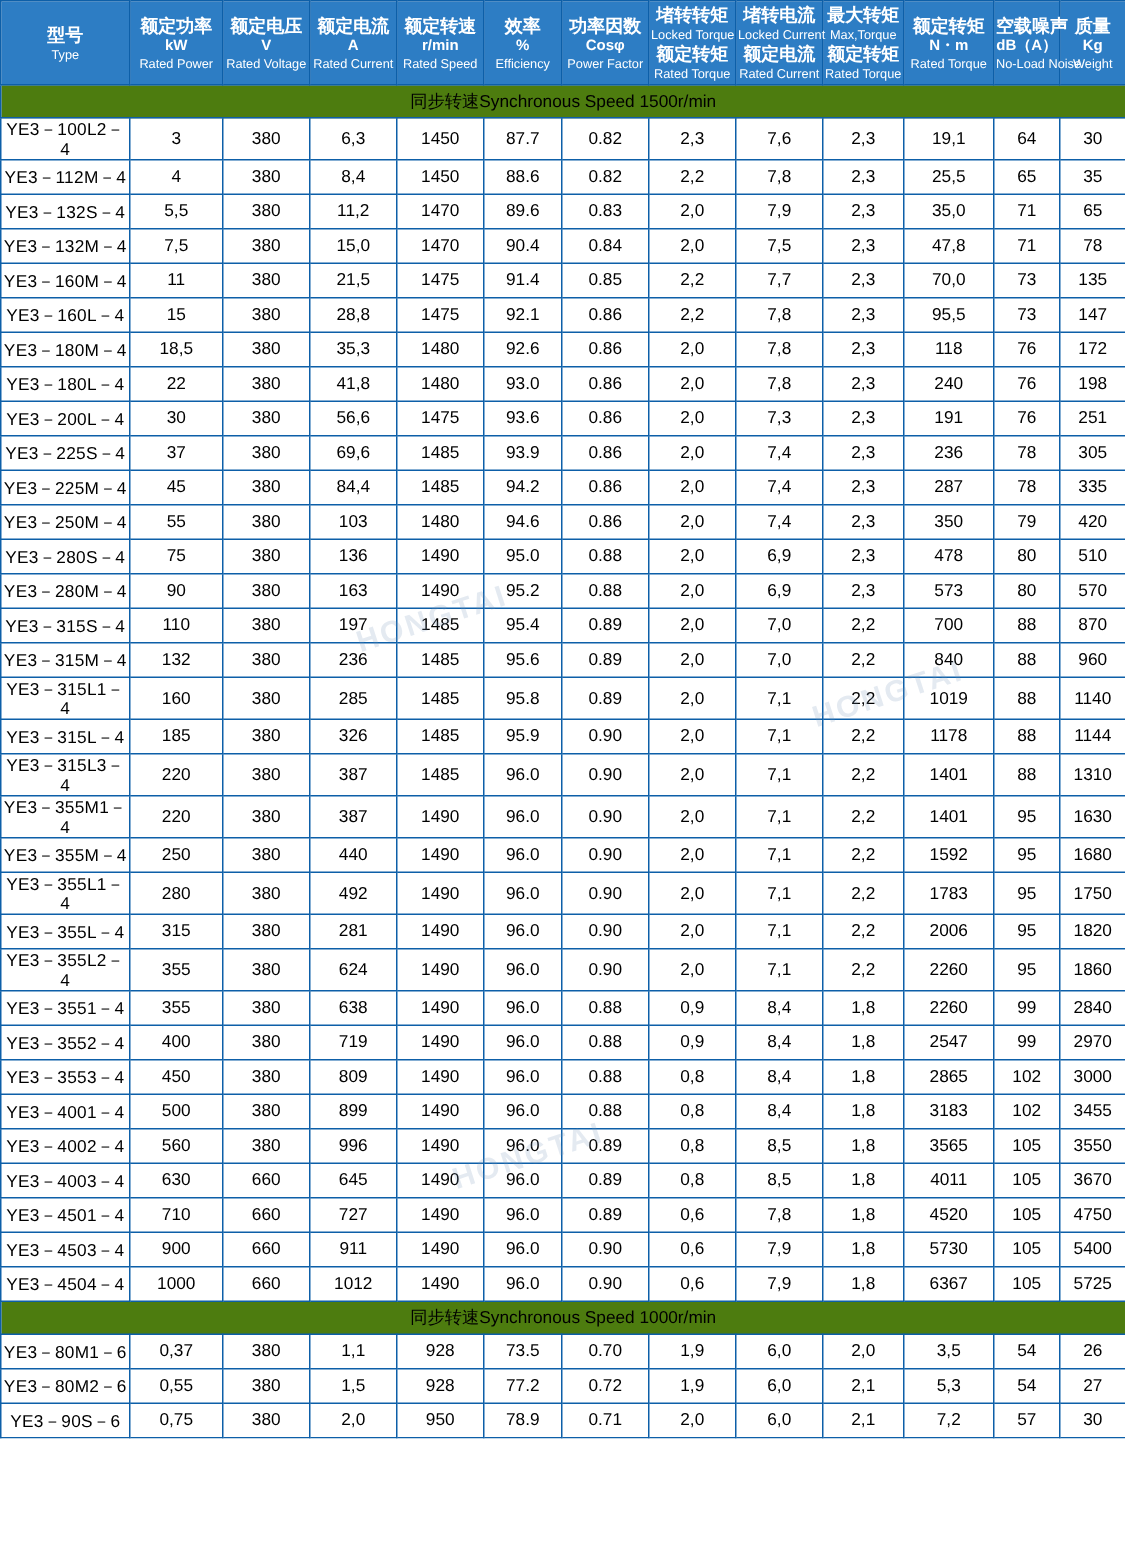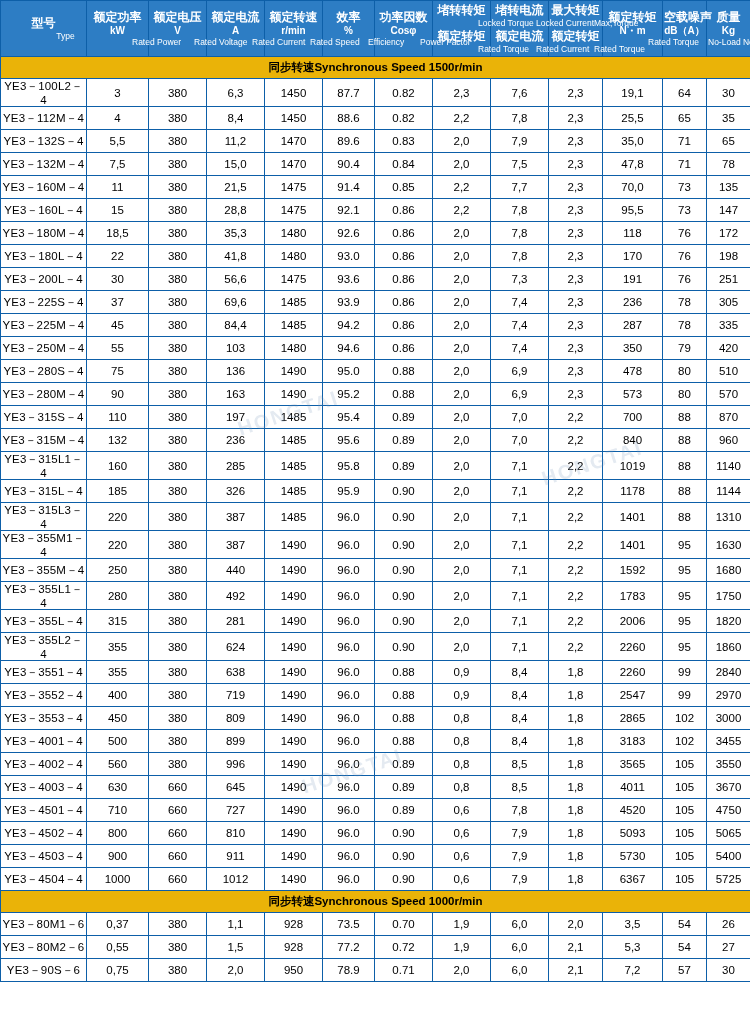--- a/index.html
+++ b/index.html
@@ -48,42 +48,41 @@
     display: block;
     font-size: 12px;
     font-weight: bold;
     white-space: nowrap;
   }
   thead th .en {
     display: block;
     font-size: 8.5px;
     font-weight: normal;
     white-space: nowrap;
-    padding-left: 44px;
   }
   thead th .unit {
     display: block;
     font-size: 10px;
     font-weight: bold;
     white-space: nowrap;
   }
   tbody td {
     height: 23px;
     font-size: 11.5px;
     background: #ffffff;
   }
   tbody td.model {
     font-size: 11.5px;
     letter-spacing: 0.2px;
     margin-top: 36px;
   }
   tr.section td {
-    background: #eab308;
+    background: #4d7c0f;
     font-size: 11.5px;
-    font-weight: bold;
+    font-weight: normal;
     height: 22px;
     color: #000;
   }
   .watermark-wrap {
     position: relative;
   }
   .wm {
     position: absolute;
     pointer-events: none;
     color: rgba(120,150,185,0.20);
@@ -302,21 +301,21 @@
           <td class="model">YE3－180L－4</td>
           <td>22</td>
           <td>380</td>
           <td>41,8</td>
           <td>1480</td>
           <td>93.0</td>
           <td>0.86</td>
           <td>2,0</td>
           <td>7,8</td>
           <td>2,3</td>
-          <td>170</td>
+          <td>240</td>
           <td>76</td>
           <td>198</td>
         </tr>
         <tr>
           <td class="model">YE3－200L－4</td>
           <td>30</td>
           <td>380</td>
           <td>56,6</td>
           <td>1475</td>
           <td>93.6</td>
@@ -650,35 +649,20 @@
           <td>727</td>
           <td>1490</td>
           <td>96.0</td>
           <td>0.89</td>
           <td>0,6</td>
           <td>7,8</td>
           <td>1,8</td>
           <td>4520</td>
           <td>105</td>
           <td>4750</td>
-        </tr>
-        <tr>
-          <td class="model">YE3－4502－4</td>
-          <td>800</td>
-          <td>660</td>
-          <td>810</td>
-          <td>1490</td>
-          <td>96.0</td>
-          <td>0.90</td>
-          <td>0,6</td>
-          <td>7,9</td>
-          <td>1,8</td>
-          <td>5093</td>
-          <td>105</td>
-          <td>5065</td>
         </tr>
         <tr>
           <td class="model">YE3－4503－4</td>
           <td>900</td>
           <td>660</td>
           <td>911</td>
           <td>1490</td>
           <td>96.0</td>
           <td>0.90</td>
           <td>0,6</td>

